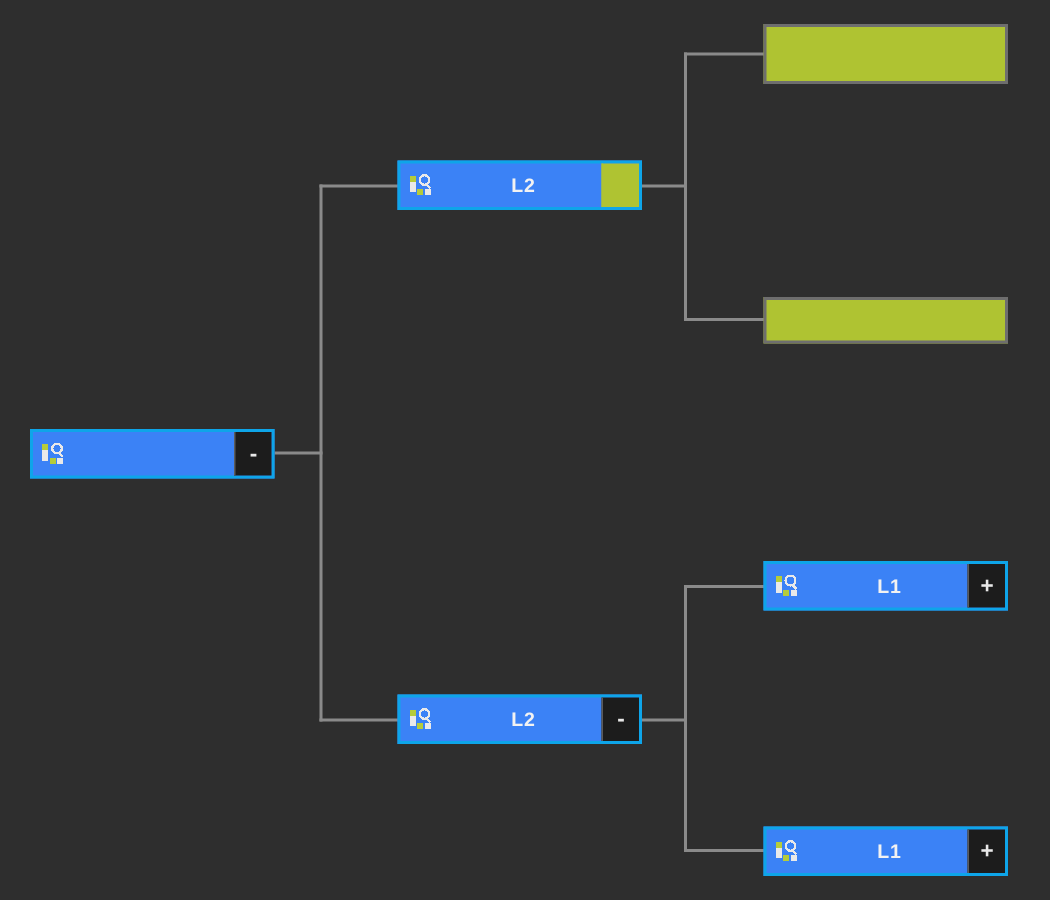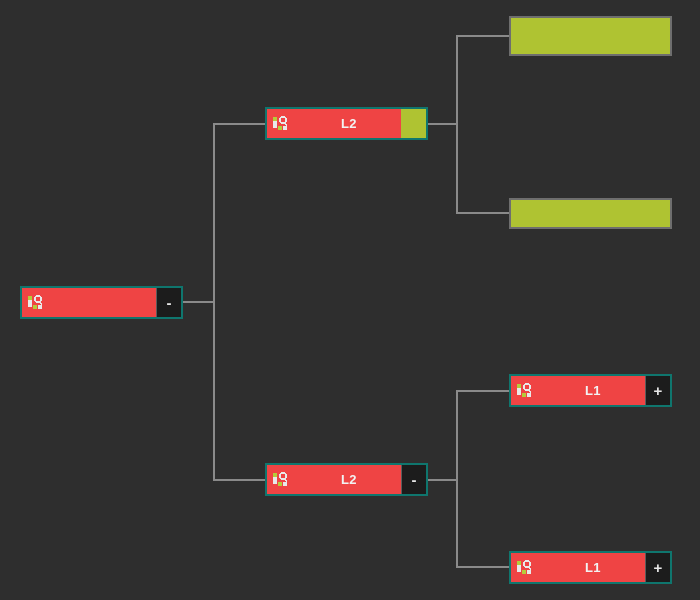--- a/index.html
+++ b/index.html
@@ -20,22 +20,22 @@
   
   .conn {
     position: absolute;
     background: #8a8a8a;
   }
 
   
   .node {
     position: absolute;
     box-sizing: border-box;
-    border: 2px solid #0f766e;
-    background: #ef4444;
+    border: 2px solid #0ea5e9;
+    background: #3b82f6;
     display: flex;
     align-items: stretch;
   }
   .node-icon {
     flex: 0 0 auto;
     width: 30px;
     display: flex;
     align-items: center;
     justify-content: center;
   }

